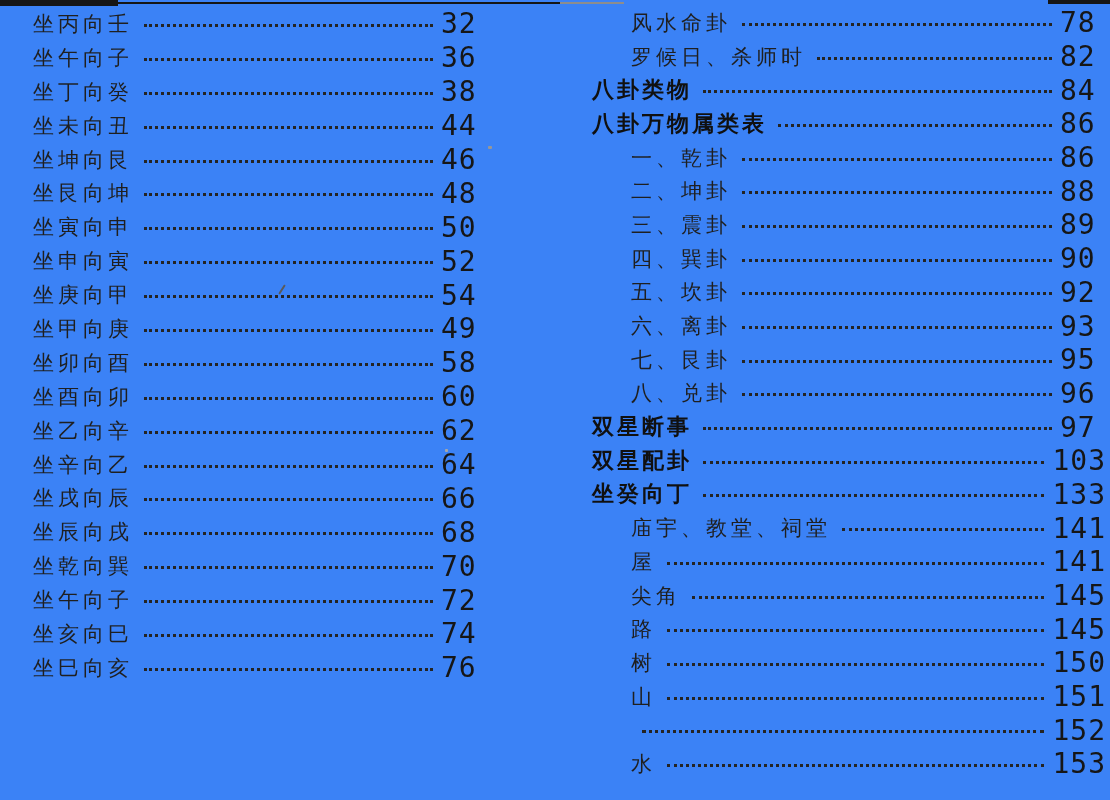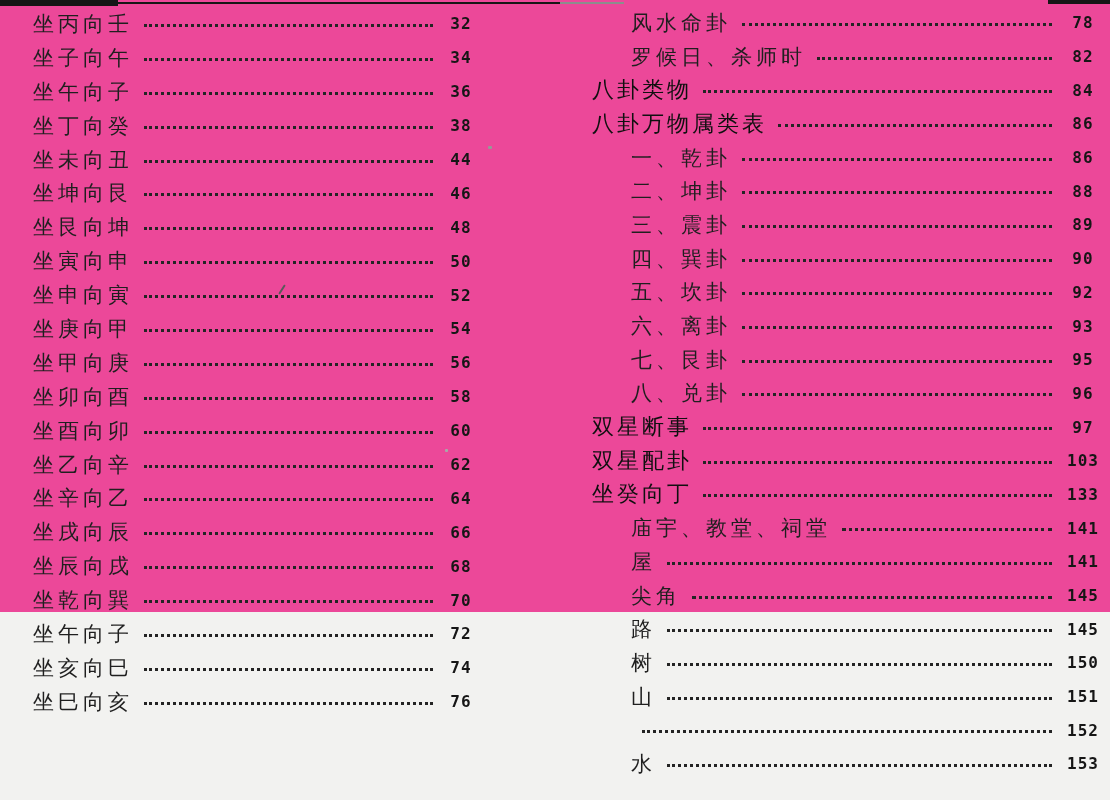--- a/index.html
+++ b/index.html
@@ -2,22 +2,22 @@
 <html><head>
 <meta charset="utf-8">
 <style>
   html, body { margin: 0; padding: 0; }
   body {
     width: 1110px; height: 800px; overflow: hidden;
     background: #f2f2f0;
     font-family: "DejaVu Sans", sans-serif;
   }
   .page {
-    position: relative; width: 1110px; height: 612px;
-    background: #ec4899;
+    position: relative; width: 1110px; height: 800px;
+    background: #3b82f6;
   }
   
   .rule { position: absolute; background: #161616; }
   .rule-main   { left: 0;     top: 2px; width: 560px; height: 2px; }
   .rule-thick  { left: 0;     top: 0;   width: 118px; height: 6px; }
   .rule-fade   { left: 560px; top: 2px; width: 64px;  height: 2px; background: #8d8d8d; }
   .rule-right  { left: 1048px; top: 0;  width: 62px;  height: 4px; }
   
   .speck { position: absolute; background: #979797; border-radius: 1px; }
   .speck-dot1  { left: 488px; top: 146px; width: 4px; height: 3px; }
@@ -30,33 +30,32 @@
   .row { display: flex; align-items: center; height: 33.9px; }
   .col-right .row { height: 33.7px; }
   .row.indent { padding-left: 39px; }
   .label {
     white-space: nowrap;
     font-size: 21px; letter-spacing: 4px;
     color: #1f1f1f;
     font-family: "DejaVu Sans", sans-serif;
   }
   .row.song .label {
-    font-size: 22px; font-weight: 400; letter-spacing: 3px; color: #101010;
+    font-size: 22px; font-weight: 700; letter-spacing: 3px; color: #101010;
   }
   .leader {
     flex: 1 1 auto; min-width: 18px; height: 0;
     border-top: 3px dotted #242424;
     margin: 3px 8px 0 11px;
   }
   .pagenum {
     font-family: "DejaVu Sans Mono", monospace;
-    font-size: 16px; color: #161616;
-    min-width: 40px; text-align: center; letter-spacing: 1px;
+    font-size: 28px; color: #161616;
+    min-width: 40px; text-align: left; letter-spacing: 1px;
     white-space: nowrap;
-    font-weight: bold;
   }
   .col-right .pagenum { min-width: 46px; }
 </style>
 </head>
 <body>
 
 <div class="page">
   <div class="rule rule-main"></div>
   <div class="rule rule-thick"></div>
   <div class="rule rule-fade"></div>
@@ -66,25 +65,20 @@
   <div class="speck speck-dot2"></div>
   <div class="speck speck-slash"></div>
 
   <div class="col col-left" id="col-left">
       <div class="row kai">
         <span class="label">坐丙向壬</span>
         <span class="leader"></span>
         <span class="pagenum">32</span>
       </div>
       <div class="row kai">
-        <span class="label">坐子向午</span>
-        <span class="leader"></span>
-        <span class="pagenum">34</span>
-      </div>
-      <div class="row kai">
         <span class="label">坐午向子</span>
         <span class="leader"></span>
         <span class="pagenum">36</span>
       </div>
       <div class="row kai">
         <span class="label">坐丁向癸</span>
         <span class="leader"></span>
         <span class="pagenum">38</span>
       </div>
       <div class="row kai">
@@ -113,21 +107,21 @@
         <span class="pagenum">52</span>
       </div>
       <div class="row kai">
         <span class="label">坐庚向甲</span>
         <span class="leader"></span>
         <span class="pagenum">54</span>
       </div>
       <div class="row kai">
         <span class="label">坐甲向庚</span>
         <span class="leader"></span>
-        <span class="pagenum">56</span>
+        <span class="pagenum">49</span>
       </div>
       <div class="row kai">
         <span class="label">坐卯向酉</span>
         <span class="leader"></span>
         <span class="pagenum">58</span>
       </div>
       <div class="row kai">
         <span class="label">坐酉向卯</span>
         <span class="leader"></span>
         <span class="pagenum">60</span>

